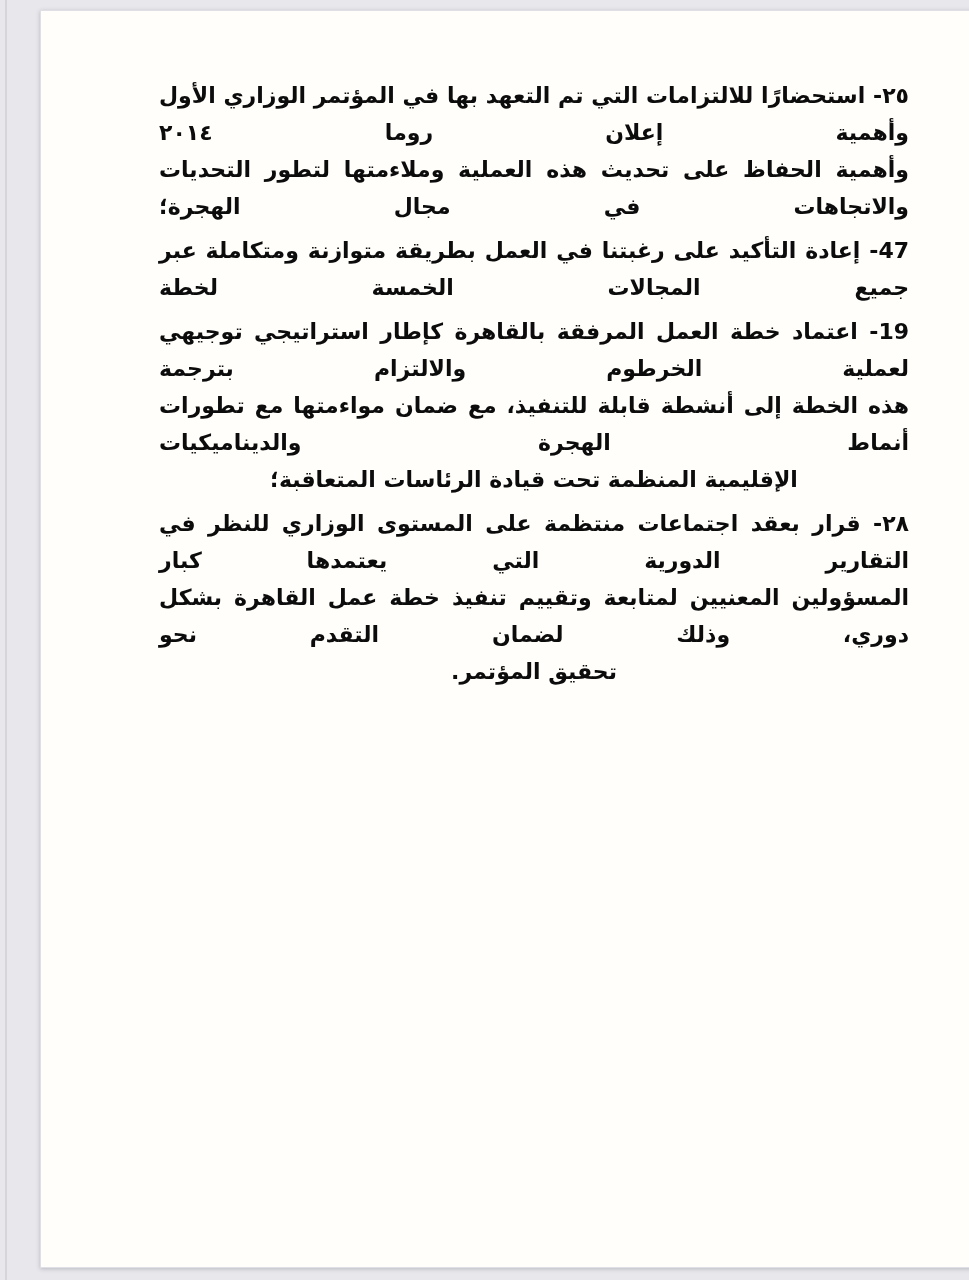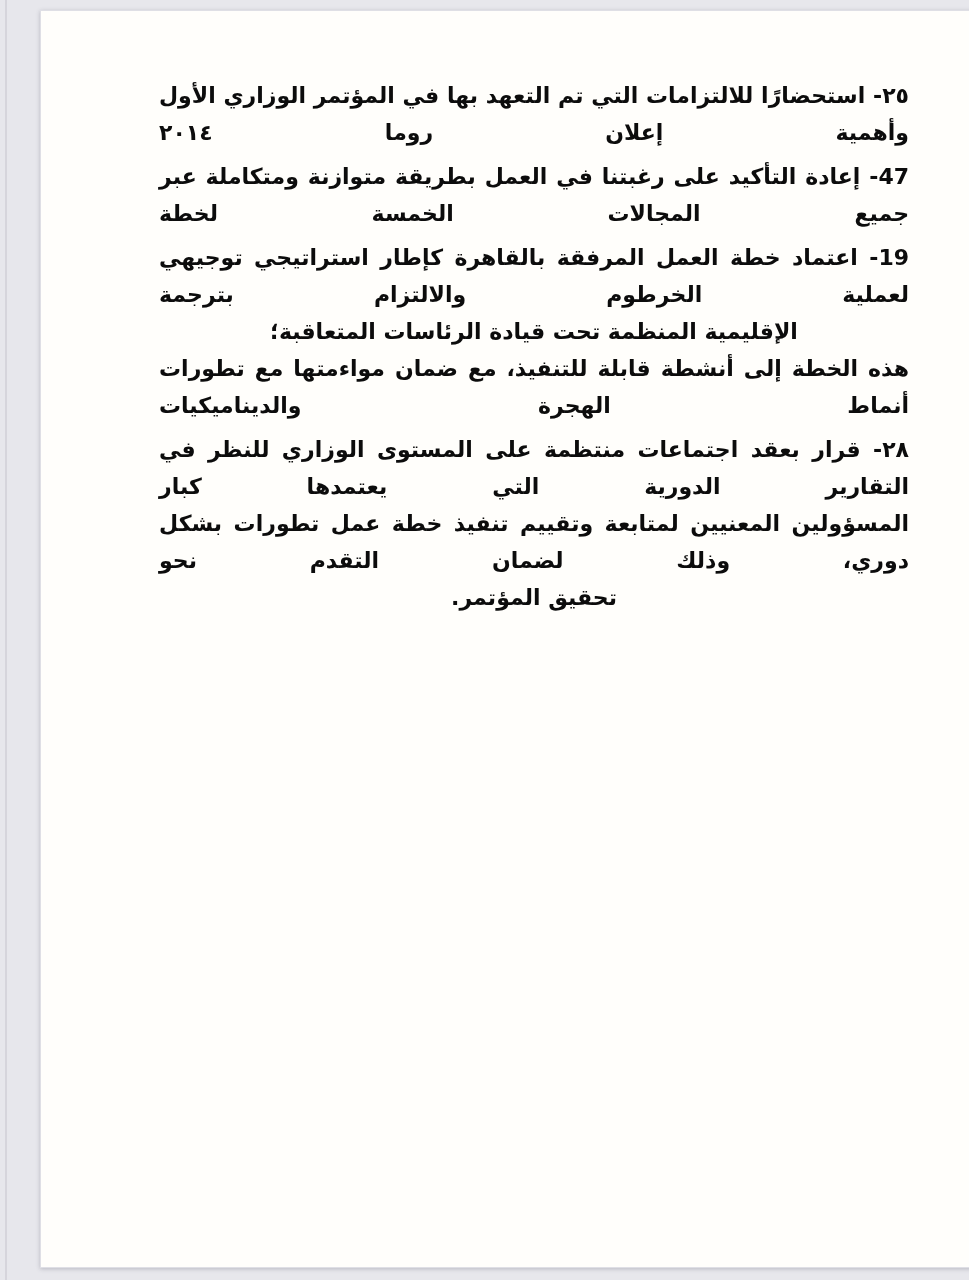--- a/index.html
+++ b/index.html
@@ -62,29 +62,30 @@
   }
 </style>
 </head>
 <body>
 
 <div class="stage" style="background: rgb(231, 231, 236);">
   <div class="page" style="background: rgb(255, 254, 251);">
     <div class="text-block" id="text-block" style="color: rgb(12, 12, 12);">
         <div class="para">
           <div class="line">٢٥- استحضارًا للالتزامات التي تم التعهد بها في المؤتمر الوزاري الأول وأهمية إعلان روما ٢٠١٤</div>
+          <div class="line">وأهمية الحفاظ على تحديث هذه العملية وملاءمتها لتطور التحديات والاتجاهات في مجال الهجرة؛</div>
         </div>
         <div class="para">
           <div class="line">47- إعادة التأكيد على رغبتنا في العمل بطريقة متوازنة ومتكاملة عبر جميع المجالات الخمسة لخطة</div>
         </div>
         <div class="para">
           <div class="line">19- اعتماد خطة العمل المرفقة بالقاهرة كإطار استراتيجي توجيهي لعملية الخرطوم والالتزام بترجمة</div>
+          <div class="line">هذه الخطة إلى أنشطة قابلة للتنفيذ، مع ضمان مواءمتها مع تطورات أنماط الهجرة والديناميكيات</div>
           <div class="line center">الإقليمية المنظمة تحت قيادة الرئاسات المتعاقبة؛</div>
-          <div class="line">هذه الخطة إلى أنشطة قابلة للتنفيذ، مع ضمان مواءمتها مع تطورات أنماط الهجرة والديناميكيات</div>
         </div>
         <div class="para">
           <div class="line">٢٨- قرار بعقد اجتماعات منتظمة على المستوى الوزاري للنظر في التقارير الدورية التي يعتمدها كبار</div>
-          <div class="line">المسؤولين المعنيين لمتابعة وتقييم تنفيذ خطة عمل تطورات بشكل دوري، وذلك لضمان التقدم نحو</div>
+          <div class="line">المسؤولين المعنيين لمتابعة وتقييم تنفيذ خطة عمل القاهرة بشكل دوري، وذلك لضمان التقدم نحو</div>
           <div class="line center">تحقيق المؤتمر.</div>
         </div>
       </div>
   </div>
 </div>
 
 </body></html>

